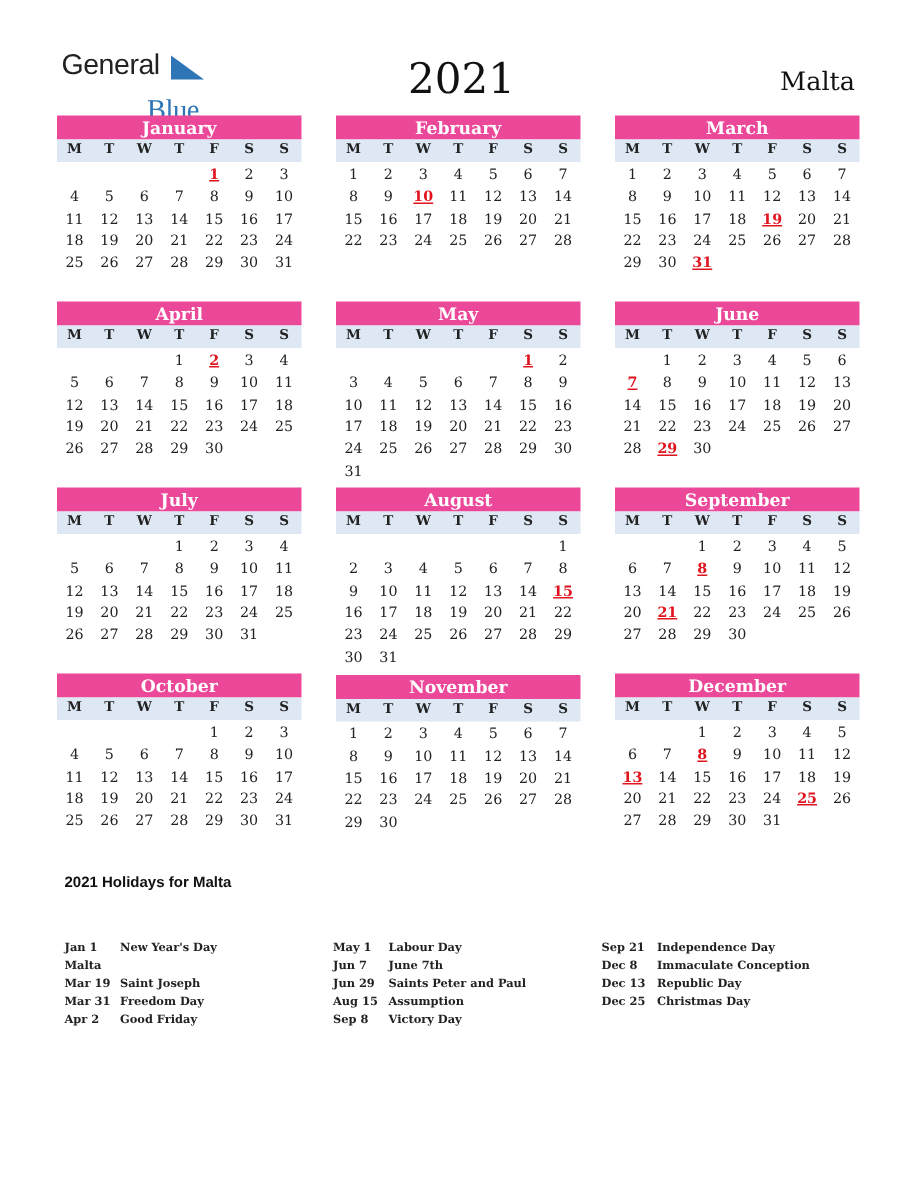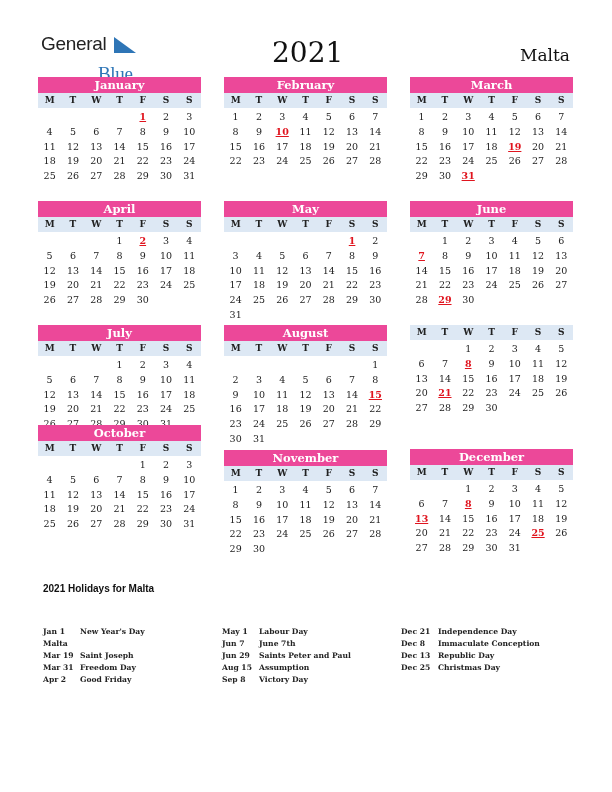--- a/index.html
+++ b/index.html
@@ -408,20 +408,21 @@
         <span class="">25</span>
         <span class="">26</span>
         <span class="">27</span>
         <span class="">28</span>
         <span class="">29</span>
         <span class="">30</span>
         <span class="">31</span>
       </div>
     </div>
     <div class="month" style="left: 410px; top: 325px;">
+      <div class="mhead">September</div>
       <div class="wdays">
         <span>M</span>
         <span>T</span>
         <span>W</span>
         <span>T</span>
         <span>F</span>
         <span>S</span>
         <span>S</span>
       </div>
       <div class="days">
@@ -452,21 +453,21 @@
         <span class="">23</span>
         <span class="">24</span>
         <span class="">25</span>
         <span class="">26</span>
         <span class="">27</span>
         <span class="">28</span>
         <span class="">29</span>
         <span class="">30</span>
       </div>
     </div>
-    <div class="month" style="left: 38px; top: 425px;">
+    <div class="month" style="left: 38px; top: 449px;">
       <div class="mhead">October</div>
       <div class="wdays">
         <span>M</span>
         <span>T</span>
         <span>W</span>
         <span>T</span>
         <span>F</span>
         <span>S</span>
         <span>S</span>
       </div>
@@ -642,21 +643,21 @@
         <span class="d">Aug 15</span>
         <span class="n">Assumption</span>
       </div>
       <div class="hol-row">
         <span class="d">Sep 8</span>
         <span class="n">Victory Day</span>
       </div>
     </div>
     <div class="hol-col" style="left: 401px;">
       <div class="hol-row">
-        <span class="d">Dec 21</span>
+        <span class="d">Sep 21</span>
         <span class="n">Independence Day</span>
       </div>
       <div class="hol-row">
         <span class="d">Dec 8</span>
         <span class="n">Immaculate Conception</span>
       </div>
       <div class="hol-row">
         <span class="d">Dec 13</span>
         <span class="n">Republic Day</span>
       </div>

